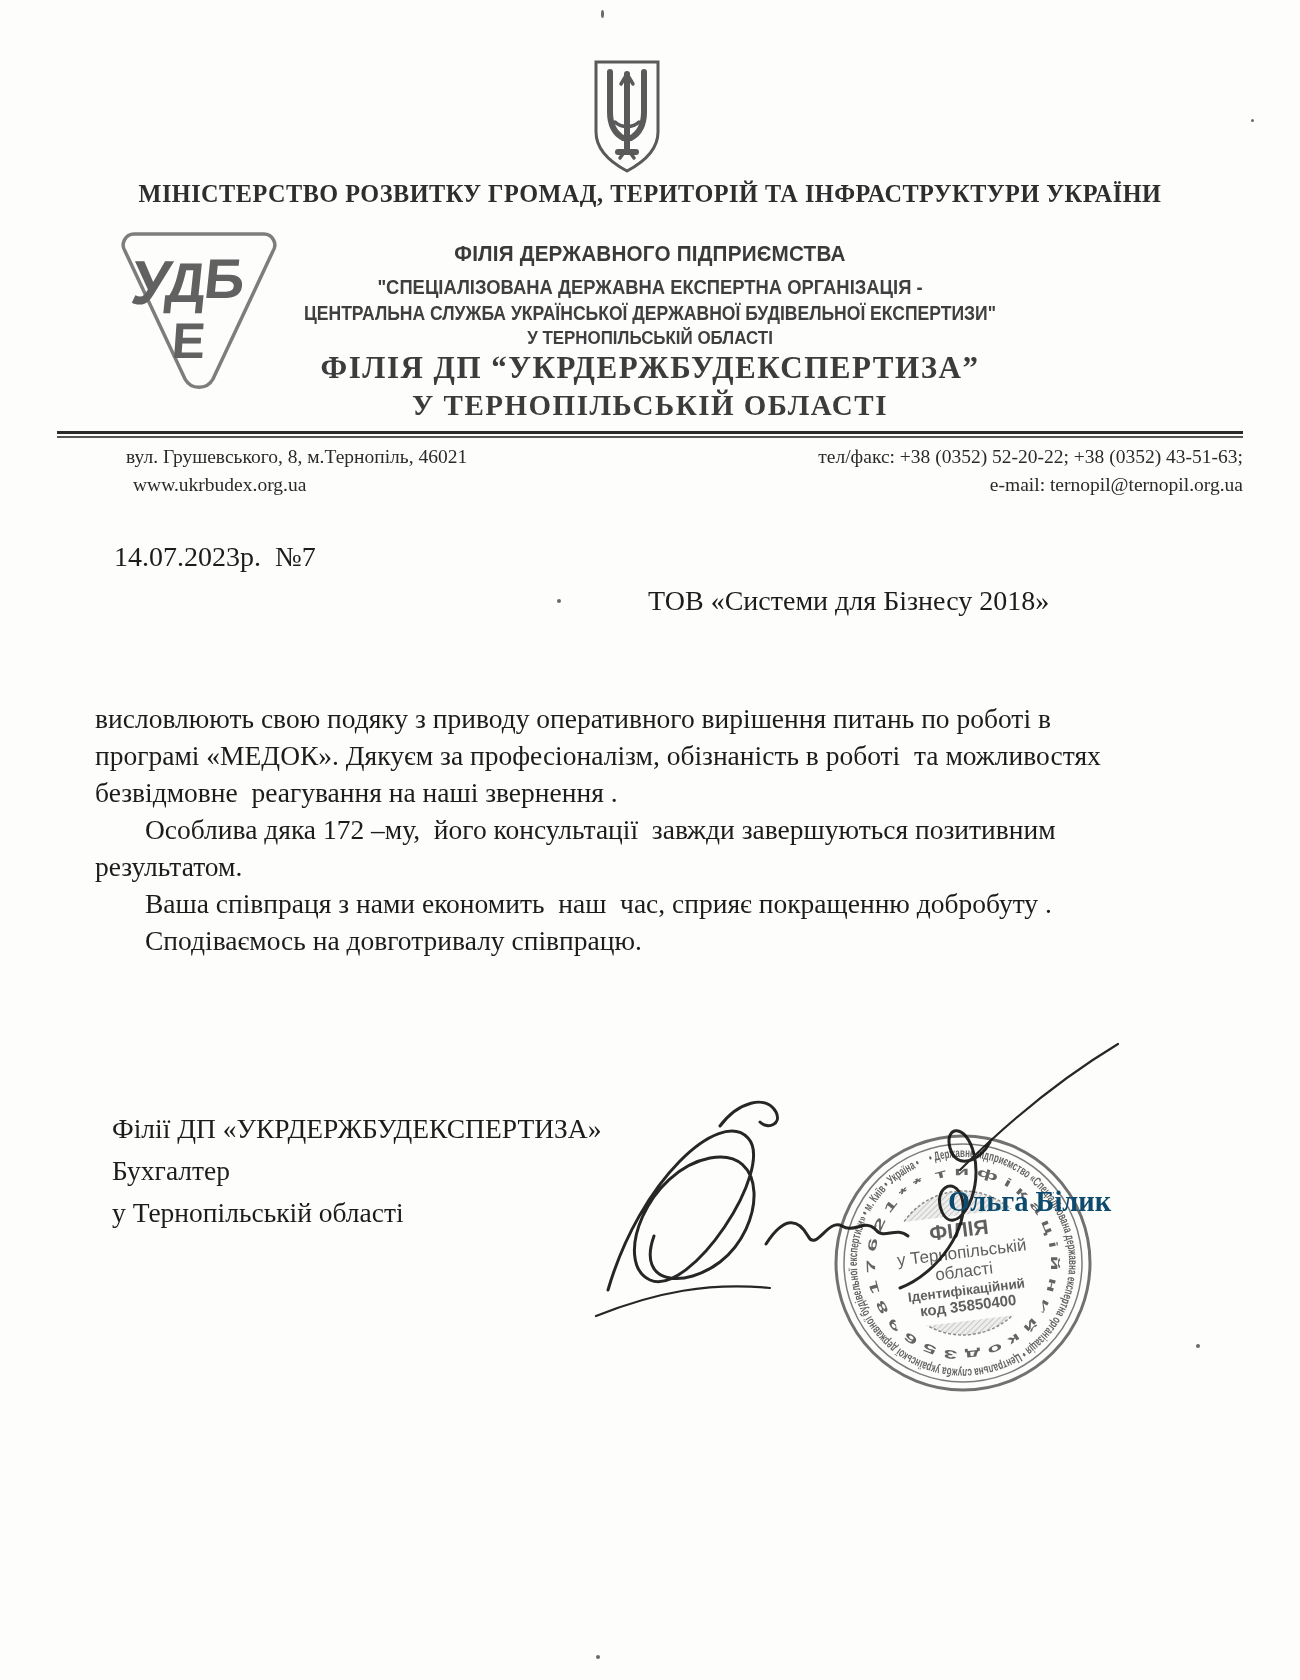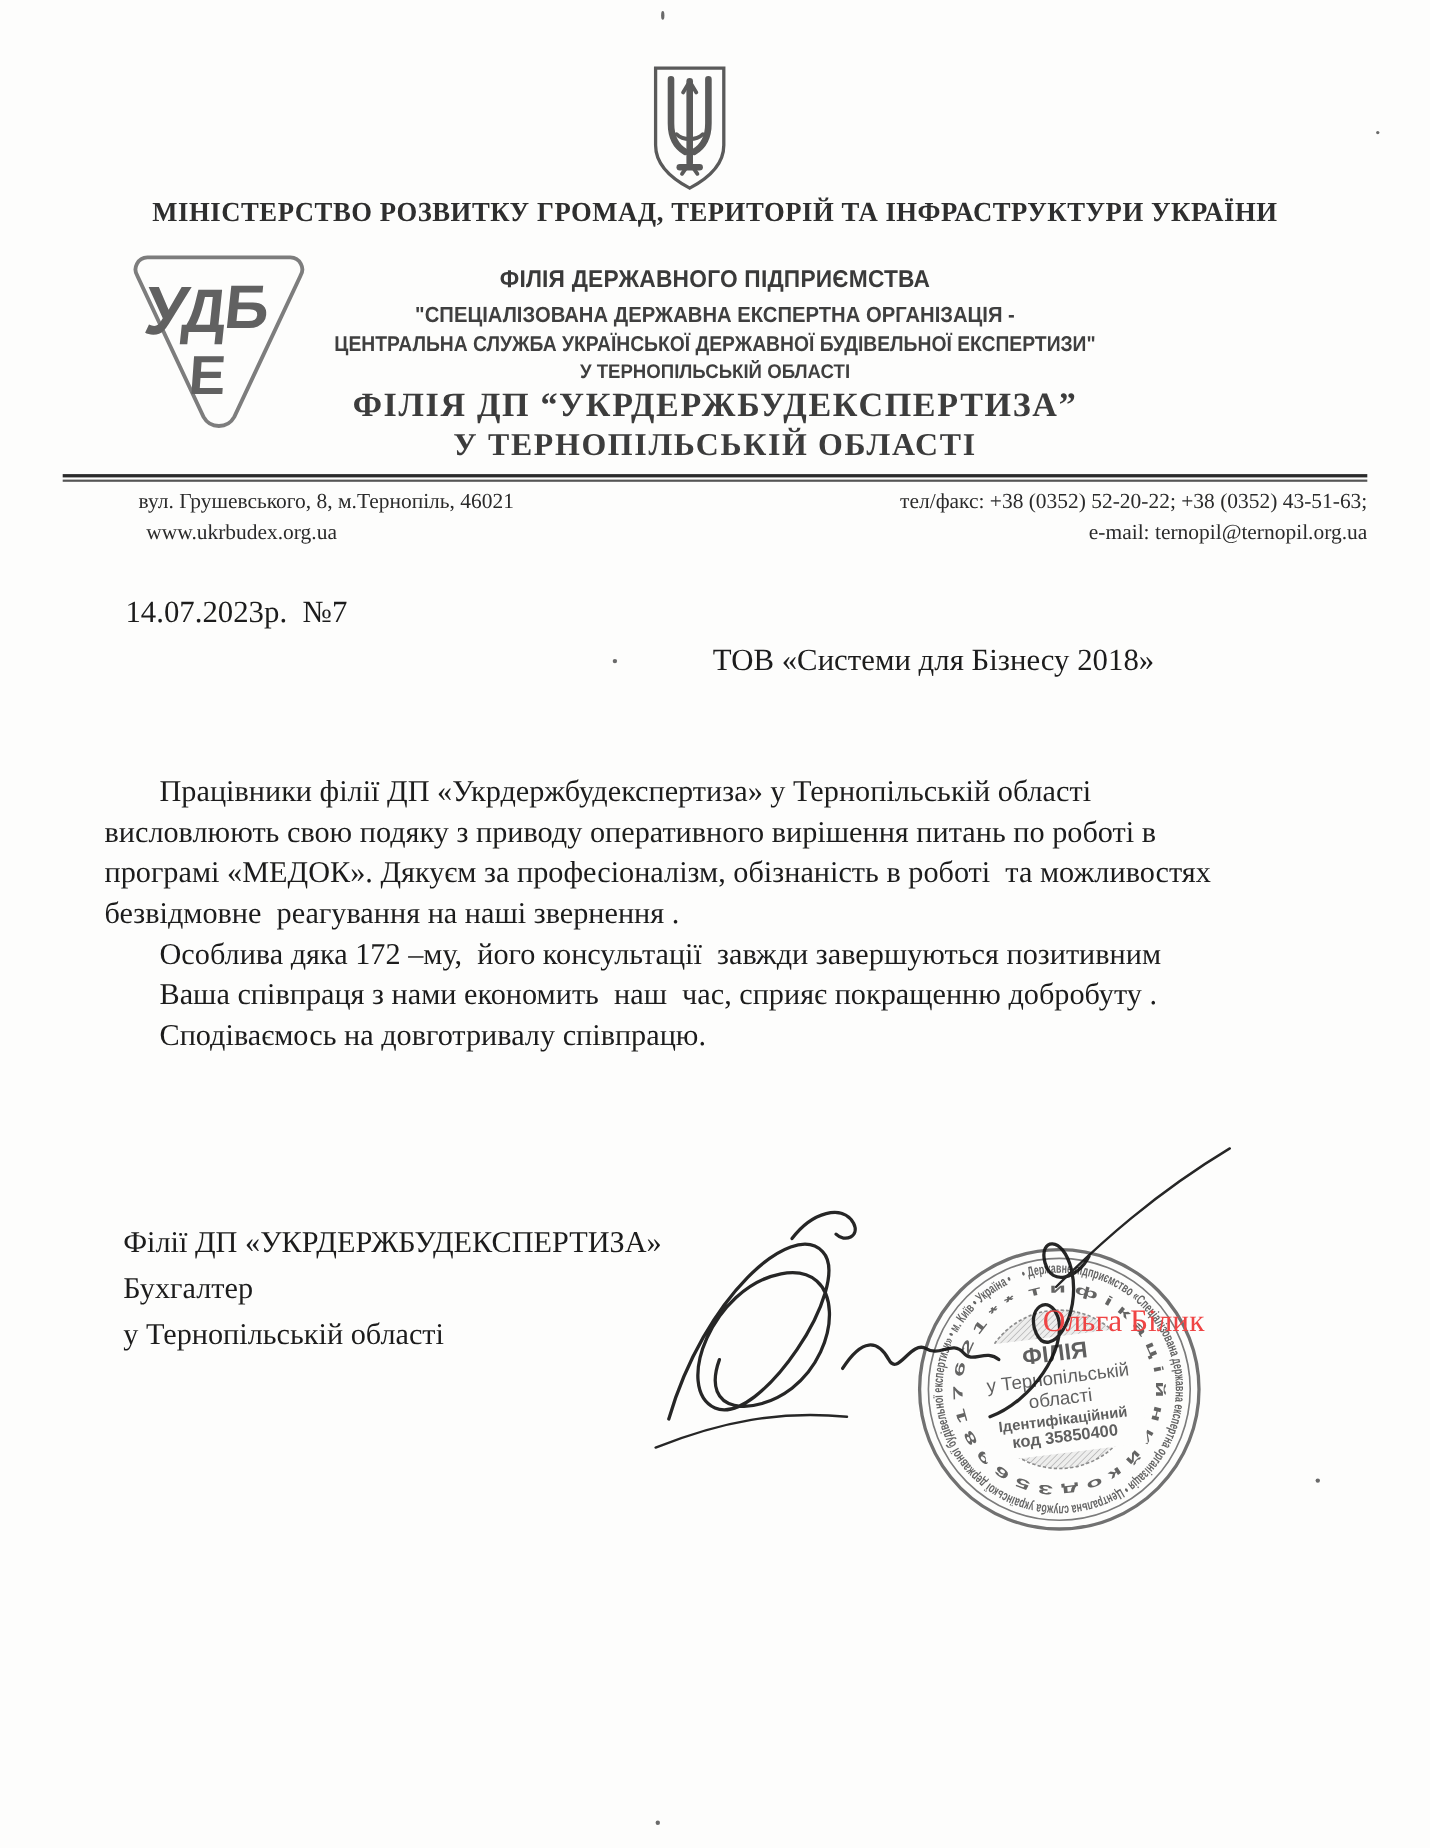--- a/index.html
+++ b/index.html
@@ -23,21 +23,21 @@
   .big2{top:389px;font-size:29px;font-weight:bold;color:#3c3c3c;letter-spacing:1.5px;}
   .rule{top:431px;left:57px;width:1186px;height:2px;border-top:3px solid #2b2b2b;border-bottom:2px solid #555;}
   .addr{font-size:19.5px;color:#2a2a2a;}
   .addr-right{right:57px;text-align:right;}
   .dateline{top:541px;left:114px;font-size:28px;white-space:pre-wrap;}
   .recipient{top:585px;left:648px;font-size:28px;}
   .bodytext{top:700px;left:95px;width:1125px;font-size:27.5px;line-height:37px;}
   .body-line{white-space:pre-wrap;}
   .ind{padding-left:50px;}
   .signblock{top:1108px;left:112px;font-size:27.5px;line-height:42px;}
-  .signname{top:1186px;left:948px;font-size:28.5px;font-weight:normal;z-index:6;color:#ef4444;}
+  .signname{top:1186px;left:948px;font-size:28.5px;font-weight:bold;z-index:6;color:#0c4a6e;}
   .sig-svg{top:1030px;left:570px;z-index:5;}
   .stamp{top:1133px;left:833px;z-index:3;opacity:.88;}
   .speck{background:#6a6a6a;border-radius:50%;}
 </style>
 </head>
 <body>
 
 <div class="page">
 
   <svg class="abs" style="top:56px;left:588px;" width="78" height="122" viewBox="0 0 78 122">
@@ -80,25 +80,25 @@
   <div class="abs addr" style="top:446px;left:126px;">вул. Грушевського, 8, м.Тернопіль, 46021</div>
   <div class="abs addr" style="top:474px;left:133px;">www.ukrbudex.org.ua</div>
   <div class="abs addr addr-right" style="top:446px;">тел/факс: +38 (0352) 52-20-22; +38 (0352) 43-51-63;</div>
   <div class="abs addr addr-right" style="top:474px;">e-mail: ternopil@ternopil.org.ua</div>
 
   <div class="abs dateline"><span>14.07.2023р.</span>  <span>№7</span></div>
 
   <div class="abs recipient">ТОВ «Системи для Бізнесу 2018»</div>
 
   <div class="abs bodytext">
-    <div class="body-line ind">Працівники філії ДП «Укрдержбудекспертиза» у Тернопільській області</div>
     <div class="body-line">висловлюють свою подяку з приводу оперативного вирішення питань по роботі в</div>
     <div class="body-line">програмі «МЕДОК». Дякуєм за професіоналізм, обізнаність в роботі  та можливостях</div>
     <div class="body-line">безвідмовне  реагування на наші звернення .</div>
     <div class="body-line ind">Особлива дяка 172 –му,  його консультації  завжди завершуються позитивним</div>
+    <div class="body-line">результатом.</div>
     <div class="body-line ind">Ваша співпраця з нами економить  наш  час, сприяє покращенню добробуту .</div>
     <div class="body-line ind">Сподіваємось на довготривалу співпрацю.</div>
   </div>
 
   <div class="abs signblock">
     <div>Філії ДП «УКРДЕРЖБУДЕКСПЕРТИЗА»</div>
     <div>Бухгалтер</div>
     <div>у Тернопільській області</div>
   </div>
 

